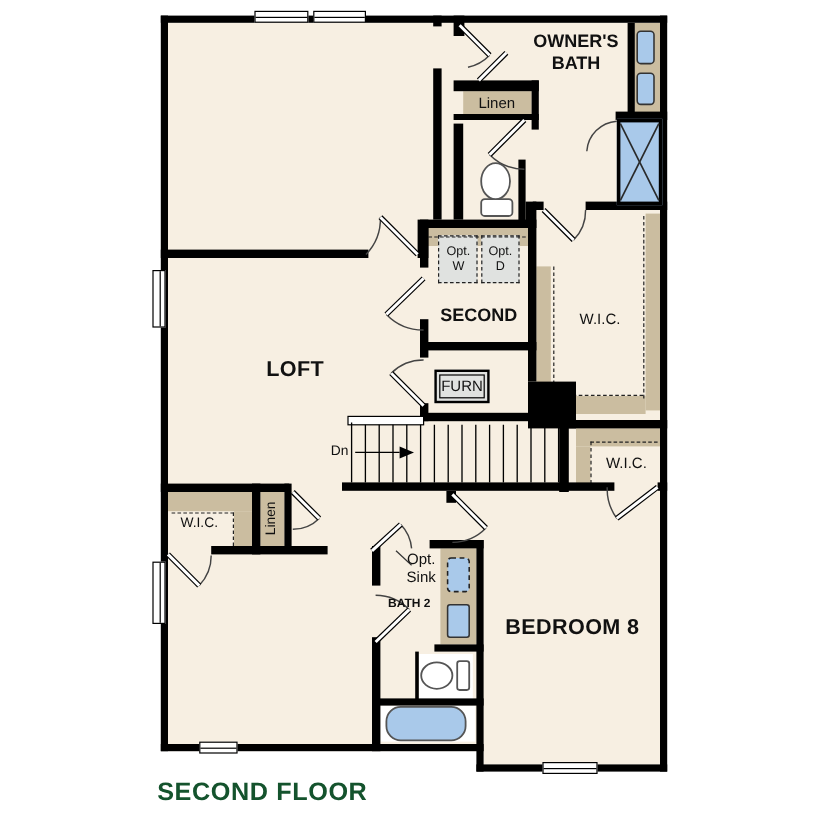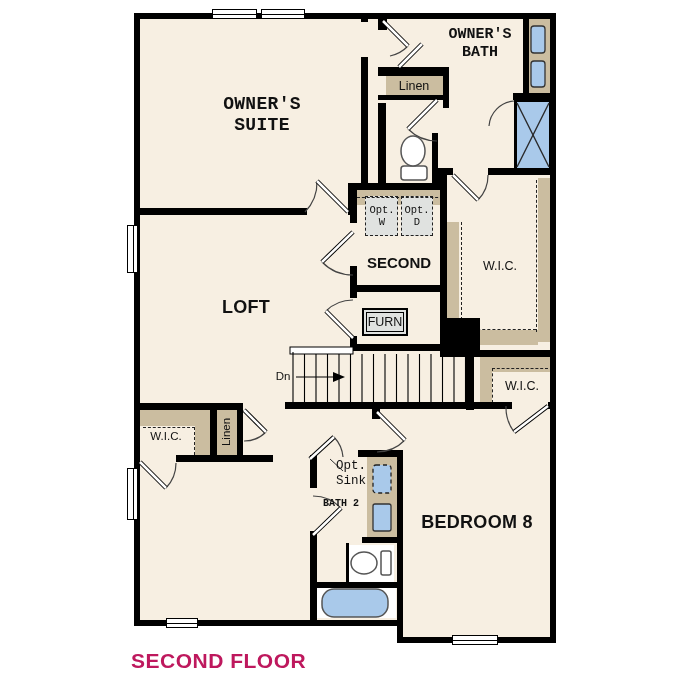--- a/index.html
+++ b/index.html
@@ -11,30 +11,30 @@
   .wh{position:absolute;background:#ffffff;}
   .t{position:absolute;background:#cbbda0;}
   .gray{position:absolute;background:#e0e2e0;border:1.5px dashed #222;box-sizing:border-box;}
   .dl-h{position:absolute;border-top:1.5px dashed #222;}
   .dl-v{position:absolute;border-left:1.5px dashed #222;}
   .win{position:absolute;background:#fff;border:1.2px solid #000;box-sizing:border-box;z-index:5;}
   .win .mid-h{position:absolute;left:0;right:0;top:50%;border-top:1px solid #000;}
   .win .mid-v{position:absolute;top:0;bottom:0;left:50%;border-left:1px solid #000;}
   .lbl{position:absolute;transform:translate(-50%,-50%);color:#111;text-align:center;
        line-height:1.18;z-index:7;white-space:nowrap;}
-  .wrap{white-space:normal;font-family:Liberation Mono, monospace;}
+  .wrap{white-space:normal;}
   .big{font-weight:bold;font-size:18px;letter-spacing:.3px;}
   .med{font-weight:bold;font-size:15px;}
   .med2{font-weight:bold;font-size:10px;}
   .sm{font-size:12.5px;}
   .xs{font-size:11.5px;}
   .xxs{font-size:10.5px;}
   .rot{transform:translate(-50%,-50%) rotate(-90deg);}
   .title{position:absolute;left:131px;top:649px;font-weight:bold;font-size:21px;
-         letter-spacing:.5px;color:#be185d;z-index:7;}
+         letter-spacing:.5px;color:#14532d;z-index:7;}
   .layer{position:absolute;inset:0;}
   .z1{z-index:1}.z2{z-index:2}.z3{z-index:3}.z4{z-index:4}
   #fx{position:absolute;left:0;top:0;z-index:6;pointer-events:none;}
   .shower{position:absolute;left:514px;top:99px;width:38px;height:72px;background:#a9c9ea;
           border:3px solid #000;box-sizing:border-box;z-index:4;}
   .furnbox{position:absolute;left:362px;top:308px;width:46px;height:28px;background:#e0e2e0;
            border:2px solid #000;box-sizing:border-box;z-index:3;}
   .furnbox .inner{position:absolute;inset:2px;border:1px solid #000;}
 </style>
 </head>
@@ -251,21 +251,20 @@
           <line x1="244" y1="410" x2="266" y2="432" stroke="#000" stroke-width="4.5"></line>
           <line x1="244" y1="410" x2="266" y2="432" stroke="#fff" stroke-width="2.5"></line>
         </g>
       <g>
           <line x1="140" y1="462" x2="166" y2="488" stroke="#000" stroke-width="4.5"></line>
           <line x1="140" y1="462" x2="166" y2="488" stroke="#fff" stroke-width="2.5"></line>
         </g>
     </g>
   </svg>
 
-  <div class="lbl big wrap" style="left:262px;top:115px;width:120px;">OWNER'S SUITE</div>
   <div class="lbl med wrap" style="left:480px;top:44px;width:95px;">OWNER'S BATH</div>
   <div class="lbl sm" style="left:414px;top:86px;">Linen</div>
   <div class="lbl xxs wrap" style="left:382px;top:216px;width:28px;">Opt. W</div>
   <div class="lbl xxs wrap" style="left:417px;top:216px;width:28px;">Opt. D</div>
   <div class="lbl med" style="left:399px;top:263px;">SECOND</div>
   <div class="lbl sm" style="left:500px;top:266px;">W.I.C.</div>
   <div class="lbl sm" style="left:385px;top:322px;">FURN</div>
   <div class="lbl big" style="left:246px;top:308px;">LOFT</div>
   <div class="lbl xs" style="left:283px;top:377px;">Dn</div>
   <div class="lbl sm" style="left:522px;top:386px;">W.I.C.</div>

